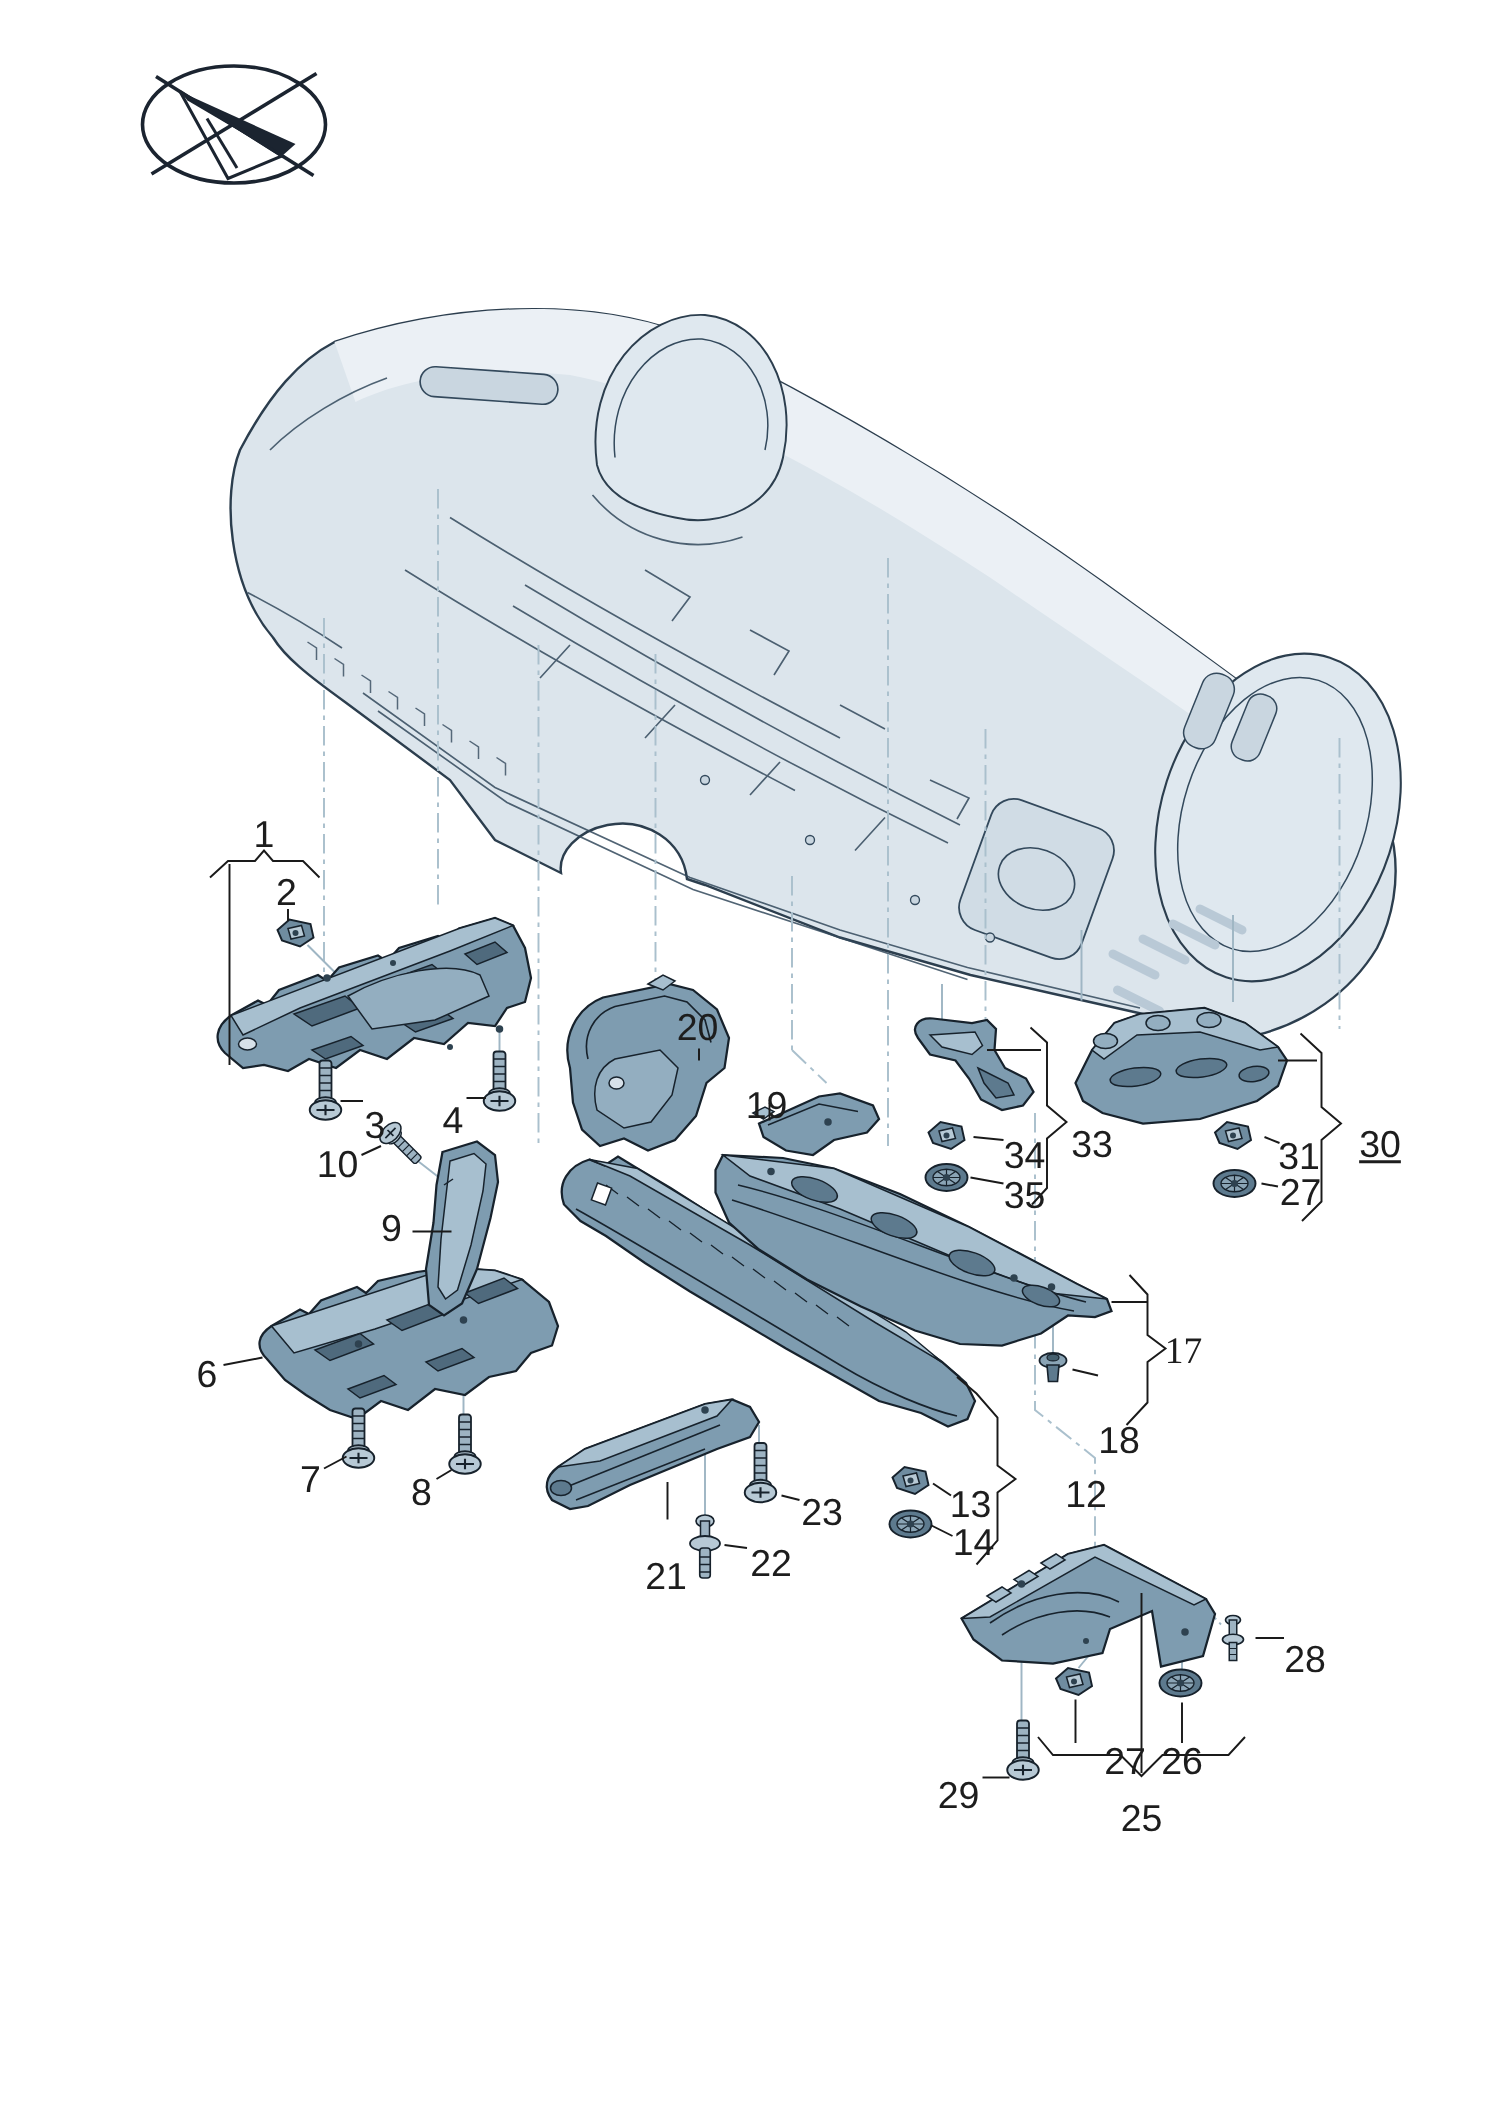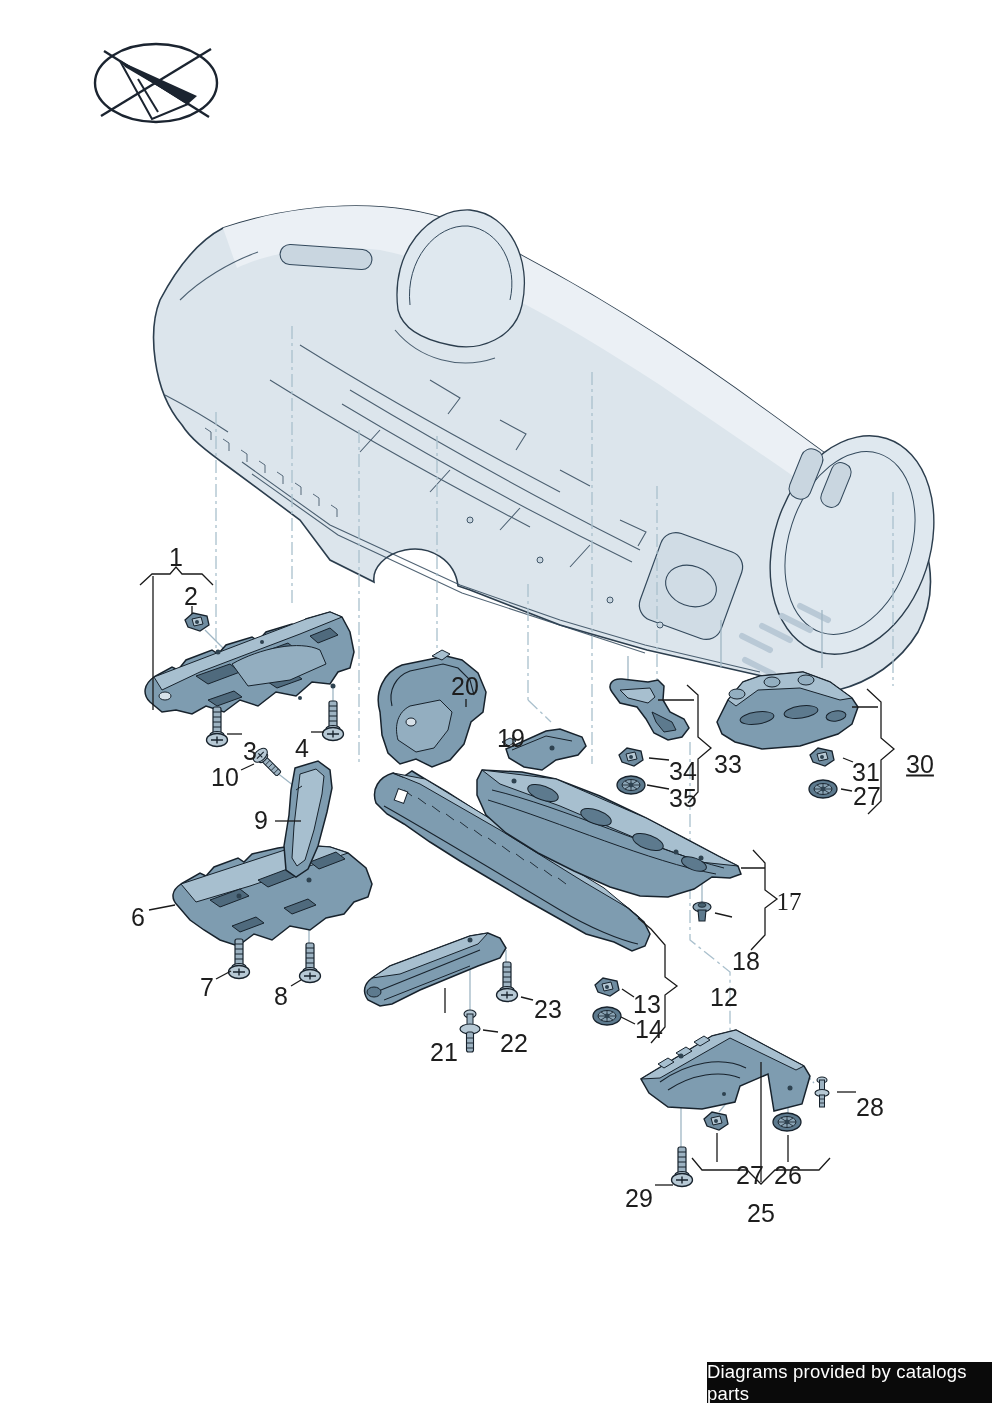--- a/index.html
+++ b/index.html
@@ -384,17 +384,14 @@
       <div class="callout" style="left: 870px; top: 1107px;">28</div>
       <div class="callout" style="left: 639px; top: 1198px;">29</div>
       <div class="callout" style="left: 920px; top: 764px; text-decoration: underline;">30</div>
       <div class="callout" style="left: 866px; top: 772px;">31</div>
       <div class="callout" style="left: 867px; top: 796px;">27</div>
       <div class="callout" style="left: 728px; top: 764px;">33</div>
       <div class="callout" style="left: 683px; top: 771px;">34</div>
       <div class="callout" style="left: 683px; top: 798px;">35</div>
     </div>
 
-<div id="footer-bar">
-  <span>Diagrams provided by catalogs parts</span>
+
 </div>
 
-</div>
-
 </body></html>

